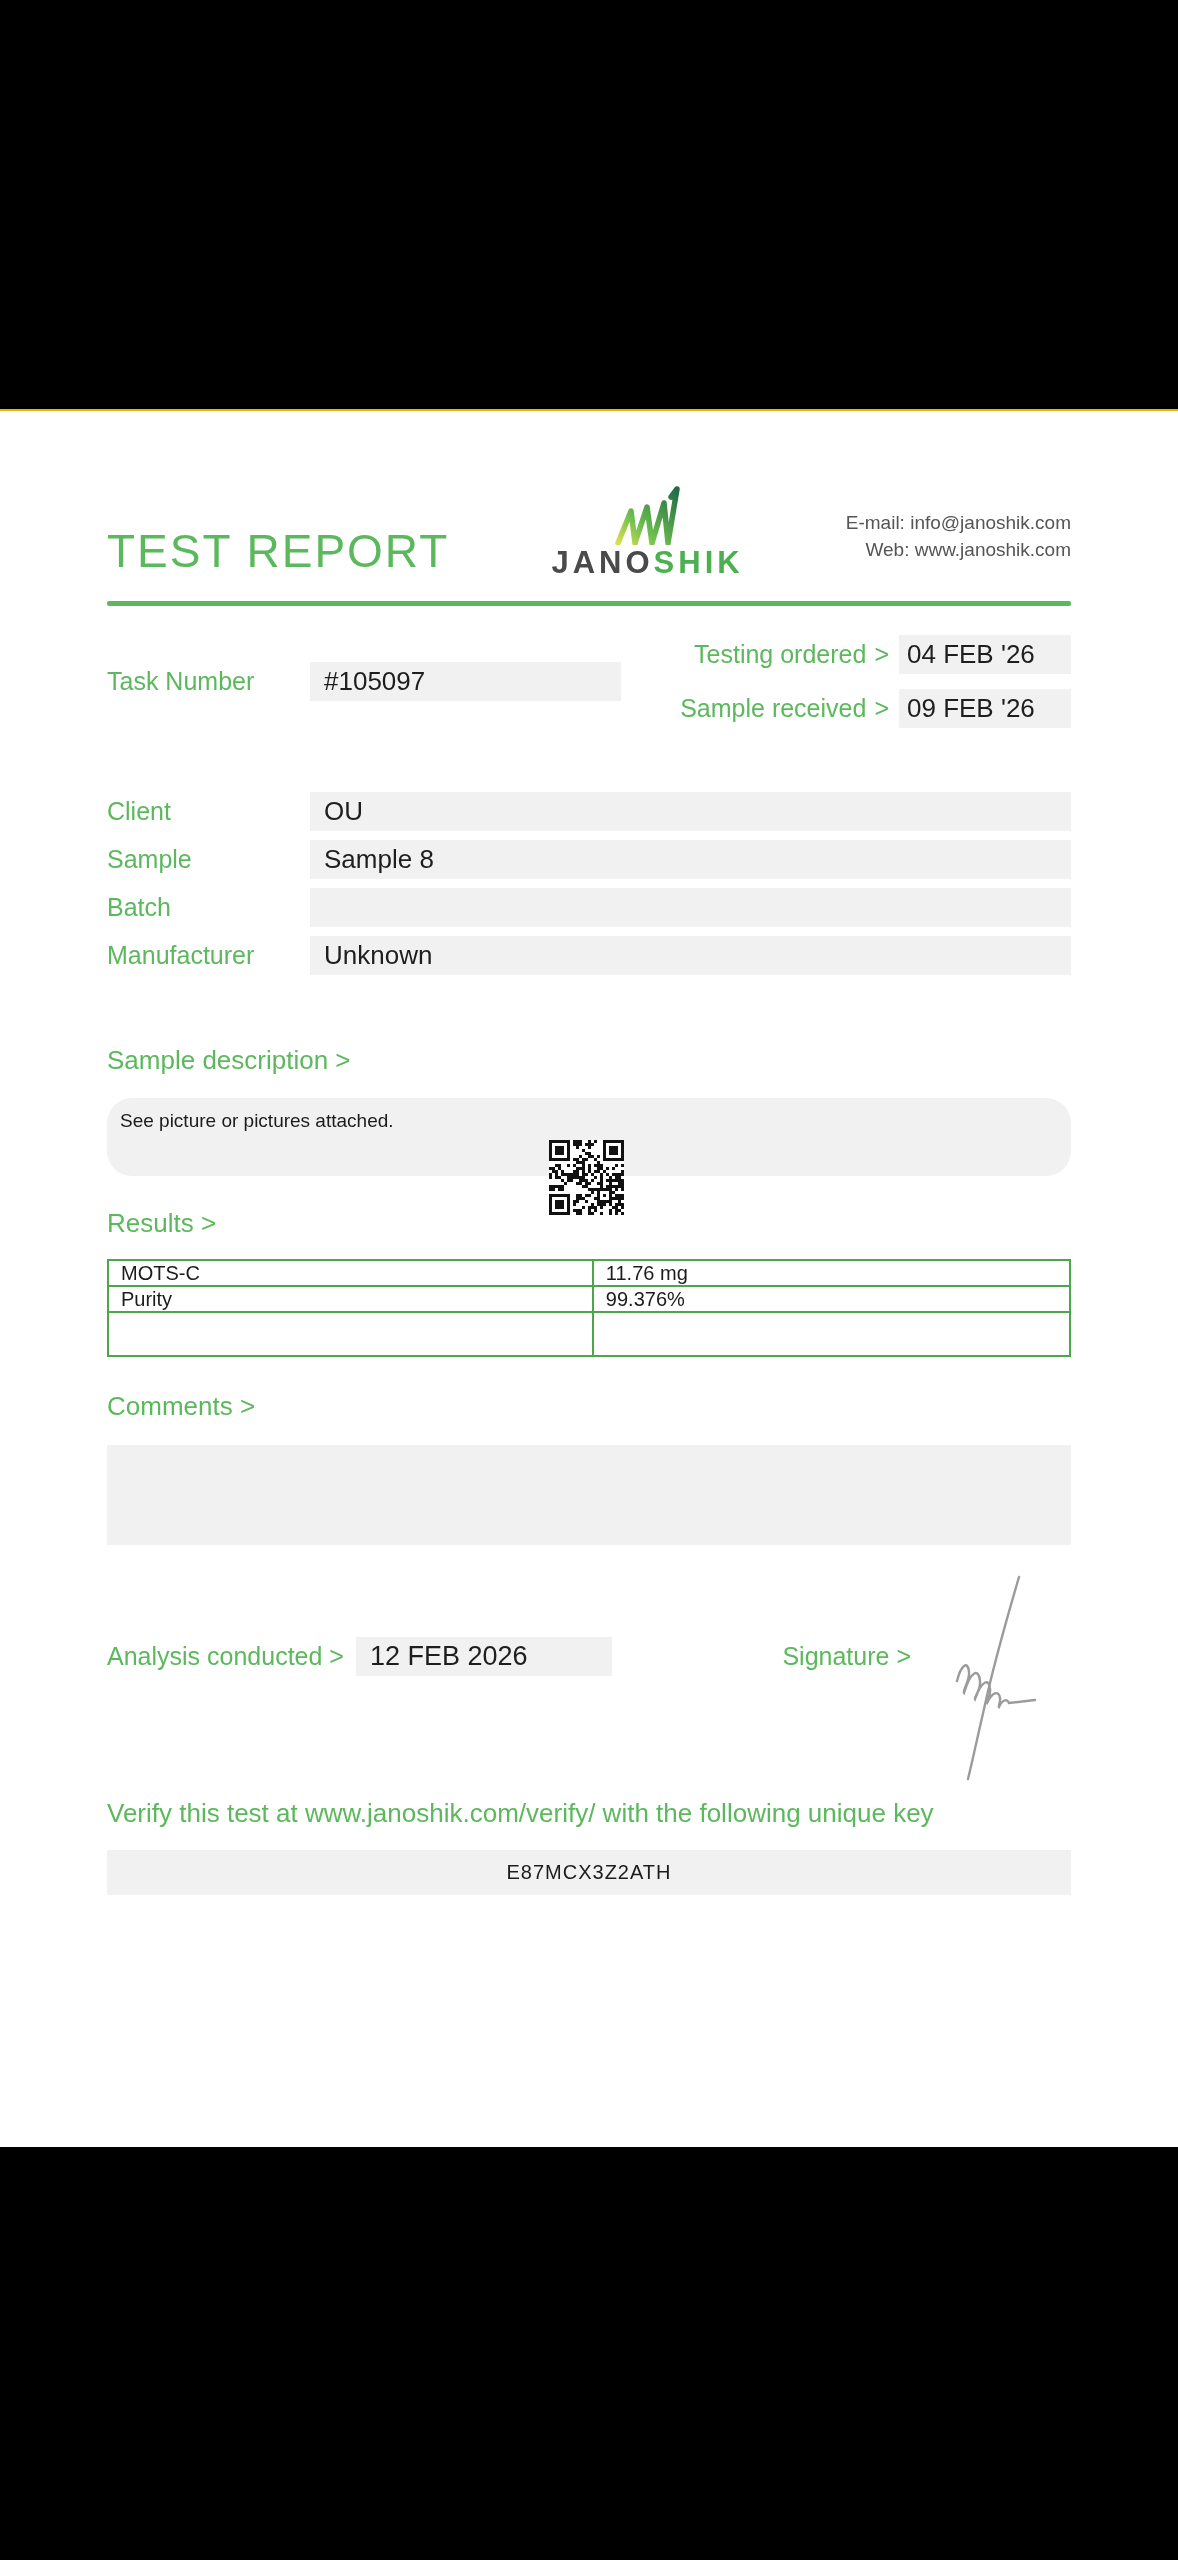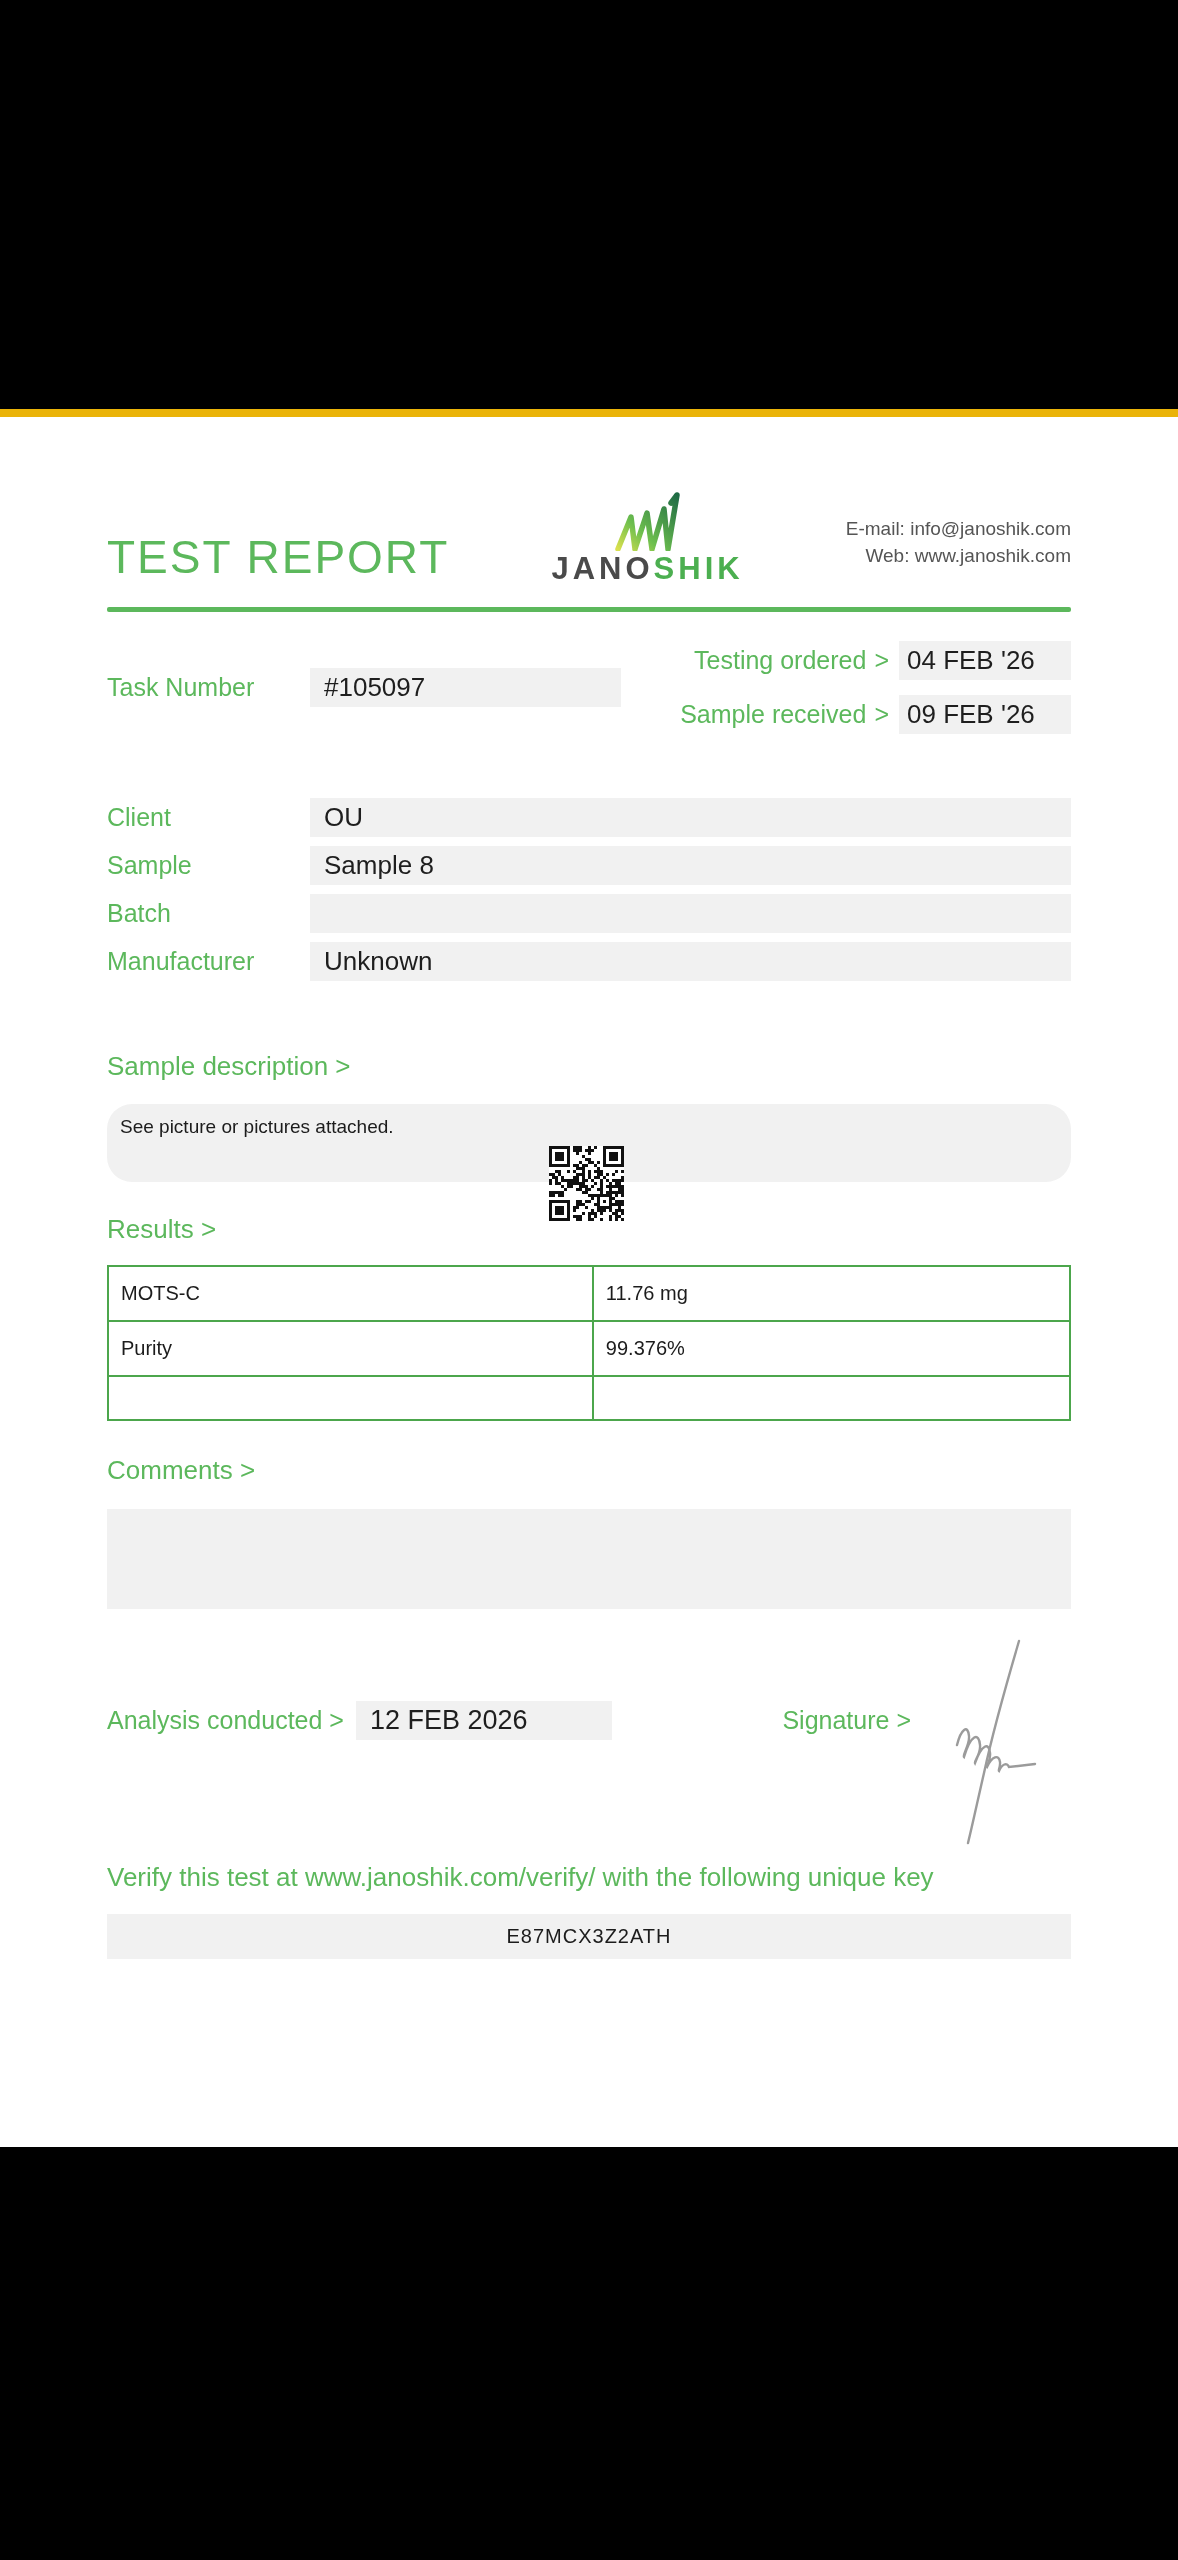--- a/index.html
+++ b/index.html
@@ -8,21 +8,21 @@
     background: #000;
     position: relative;
     font-family: "Liberation Sans", "DejaVu Sans", sans-serif;
     overflow: hidden;
   }
   .doc {
     position: absolute;
     top: 409px; left: 0;
     width: 1178px; height: 1738px;
     background: #fff;
-    border-top: 8px solid #eab308;
+    border-top: 2px solid #eab308;
   }
   .content { position: relative; padding: 0 107px; width: 100%; height: 100%; }
 
   
   .header { display: flex; align-items: flex-end; margin-top: 57px; height: 110px; }
   .title {
     font-size: 46px; font-weight: 400; letter-spacing: 2px;
     color: #5cb85c; line-height: 1; padding-bottom: 4px; white-space: nowrap;
   }
   .logo { flex: 1; display: flex; flex-direction: column; align-items: center; justify-content: flex-end; text-align: center; }
@@ -68,21 +68,21 @@
   .tests-box { height: 98px; font-size: 20px; }
 
   
   .sec-results { position: relative; }
   .sec-results .section-label { margin-top: 32px; }
   .qr { position: absolute; left: 442px; top: -68px; width: 75px; height: 75px; }
   .results-table {
     width: 100%; margin-top: 20px; border-collapse: collapse;
   }
   .results-table td {
-    border: 2px solid #4ca64c; height: 55px; font-size: 20px; color: #1c1c1c;
+    border: 2px solid #4ca64c; height: 26px; font-size: 20px; color: #1c1c1c;
     padding: 0 12px; vertical-align: middle;
   }
   .results-table td.c1 { width: 50.4%; }
   .results-table tr:last-child td { height: 44px; }
 
   
   .sec-comments .section-label { margin-top: 34px; }
   .comments-box { height: 100px; margin-top: 23px; }
 
   

